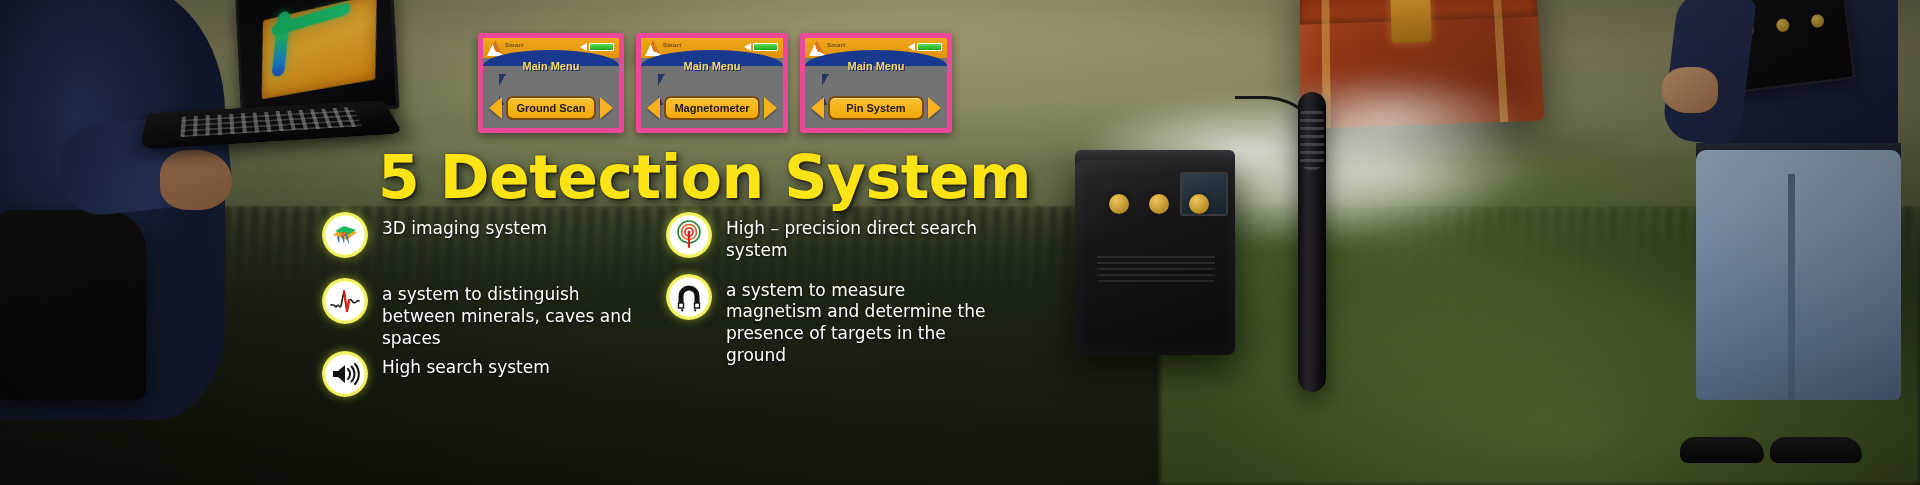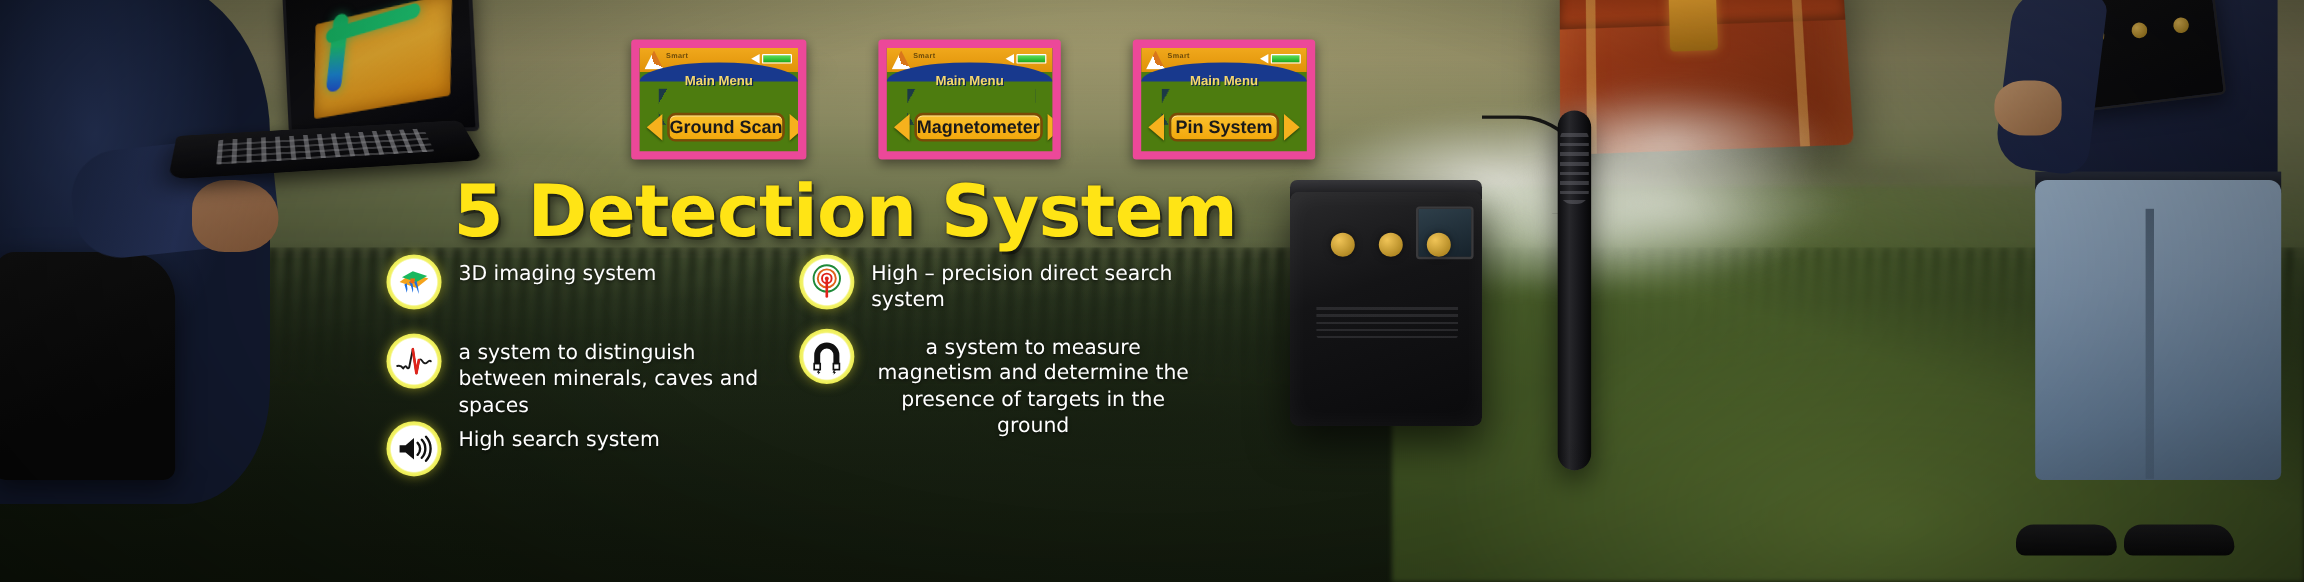--- a/index.html
+++ b/index.html
@@ -299,27 +299,26 @@
   .rp-shoe.b{ left:130px; width:92px;}
 
   
   .menus {
     position:absolute; left:478px; top:33px;
     display:flex; gap:12px;
     z-index:6;
   }
   .menu-card {
     width:146px; height:100px;
-    background:#4d7c0f;
-    border:7px solid #ec4899;
+    background:#737373;
+    border:5px solid #ec4899;
     border-radius:3px;
     position:relative;
     overflow:hidden;
     box-shadow:0 3px 10px rgba(0,0,0,.45);
-    margin-left:48px;
   }
   .menu-card.wide { width:152px; }
   .mc-topbar {
     position:absolute; left:0; right:0; top:0; height:20px;
     background:linear-gradient(180deg,#f0a81c,#e09208);
   }
   .mc-topbar::after{
     content:""; position:absolute; left:0; right:0; bottom:-8px; height:16px;
     background:#18398d; border-radius:50% 50% 0 0 / 100% 100% 0 0;
   }
@@ -365,21 +364,21 @@
     border-top:11px solid transparent; border-bottom:11px solid transparent;
     filter:drop-shadow(0 1px 1px rgba(0,0,0,.5));
   }
   .mc-arrow.left{ border-right:13px solid #f6b11d; }
   .mc-arrow.right{ border-left:13px solid #f6b11d; }
   .mc-btn{
     flex:1; height:24px; border-radius:7px;
     background:linear-gradient(180deg,#fbc02d,#f2a80c);
     border:2px solid #7a4a06;
     display:flex; align-items:center; justify-content:center;
-    font-size:15px; font-weight:bold; color:#1a1a1a;
+    font-size:11px; font-weight:bold; color:#1a1a1a;
     white-space:nowrap;
     box-shadow:inset 0 1px 0 rgba(255,255,255,.5);
   }
 
   
   .title {
     position:absolute; left:378px; top:142px;
     z-index:7;
     font-size:60px; font-weight:bold; letter-spacing:-.5px;
     color:#ffe415;
@@ -414,21 +413,21 @@
     background:radial-gradient(circle at 50% 50%, #ffffff 0 58%, #f3f36a 62%, #e6e63c 78%, #cfcf22 100%);
     box-shadow:0 0 10px rgba(230,230,60,.55), 0 2px 5px rgba(0,0,0,.45);
     display:flex; align-items:center; justify-content:center;
     overflow:hidden; position:relative;
   }
   .fic svg{ display:block; }
 
   
   .feat.r1{ margin-bottom:20px; }
   .feat.r2{ margin-bottom:2px; }
-  .feat.r3{ margin-bottom:0;text-align:center; }
+  .feat.r3{ margin-bottom:0; }
   .fcol.right .feat.r1{ margin-bottom:12px; }
 </style>
 </head>
 <body>
 
 <div id="banner">
 
   <div class="bg-base"></div>
   <div class="bg-ridge"></div>
   <div class="bg-tex"></div>

